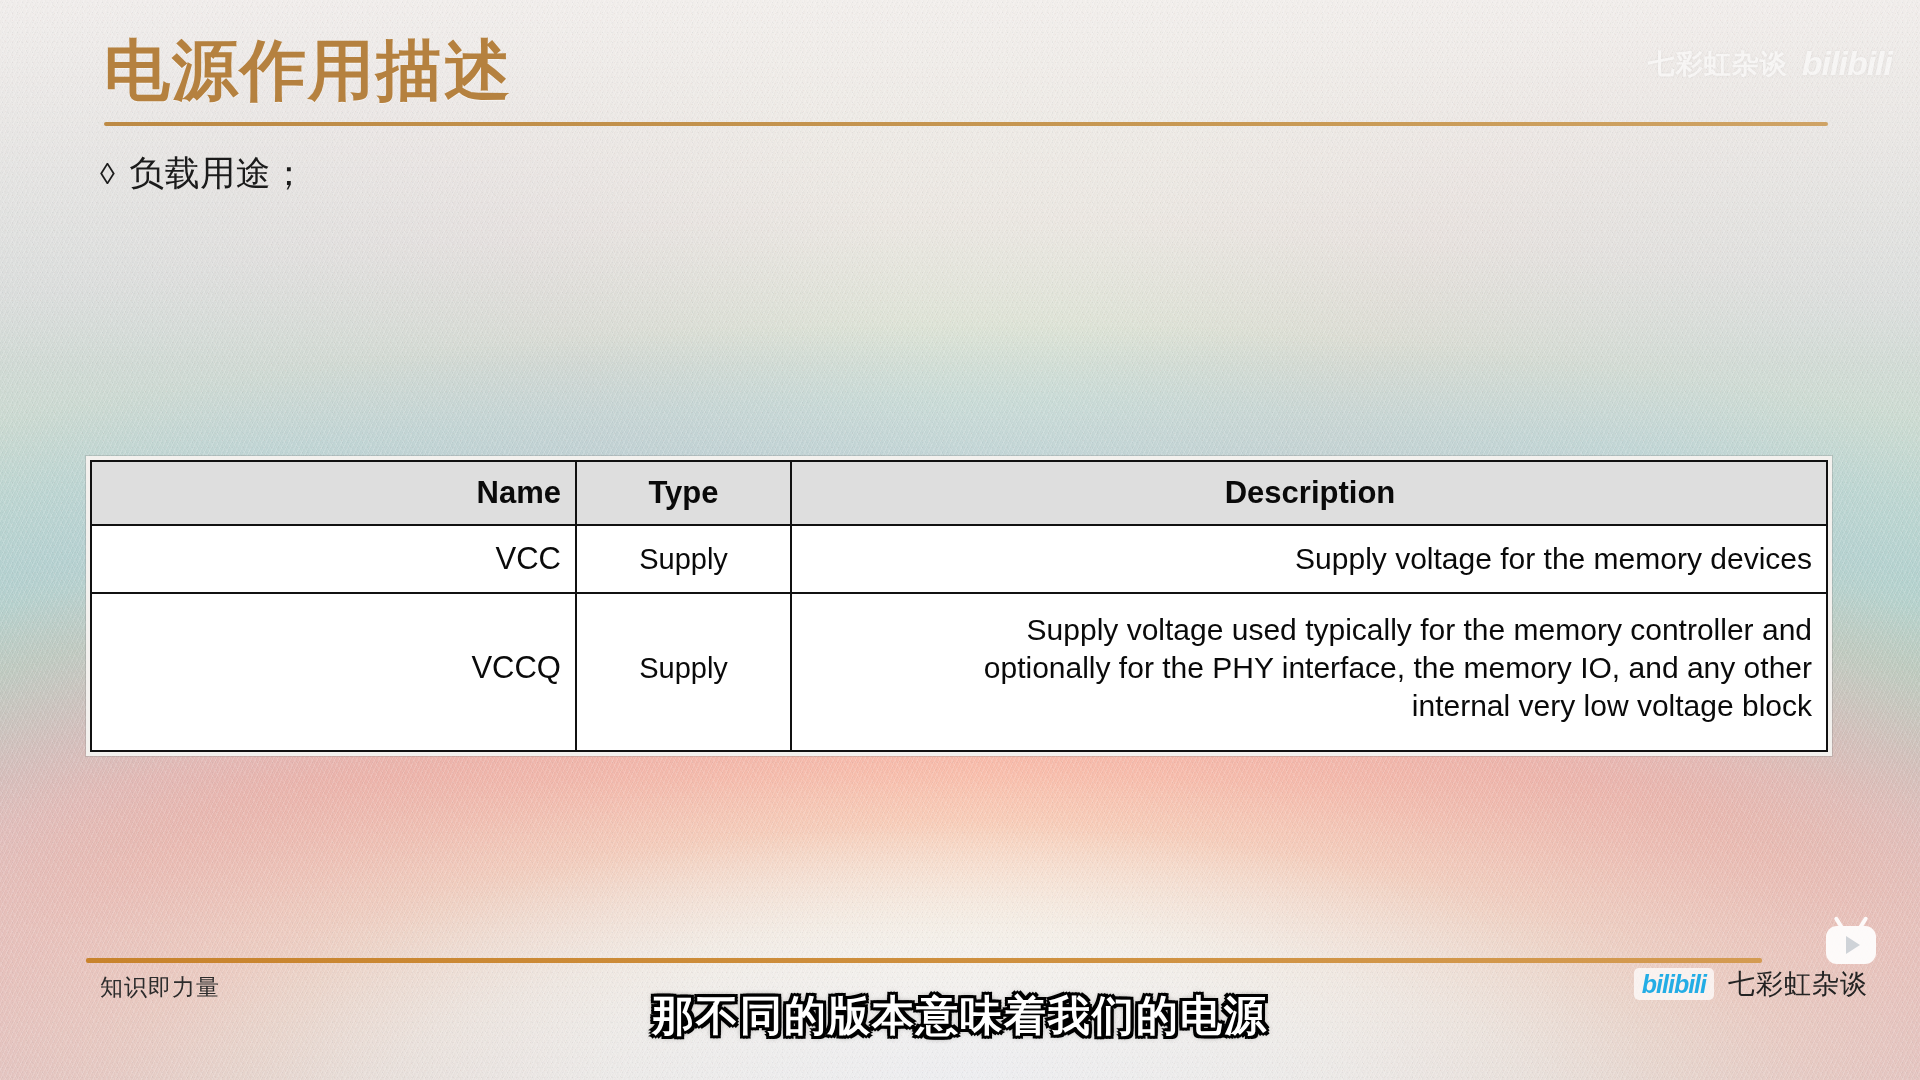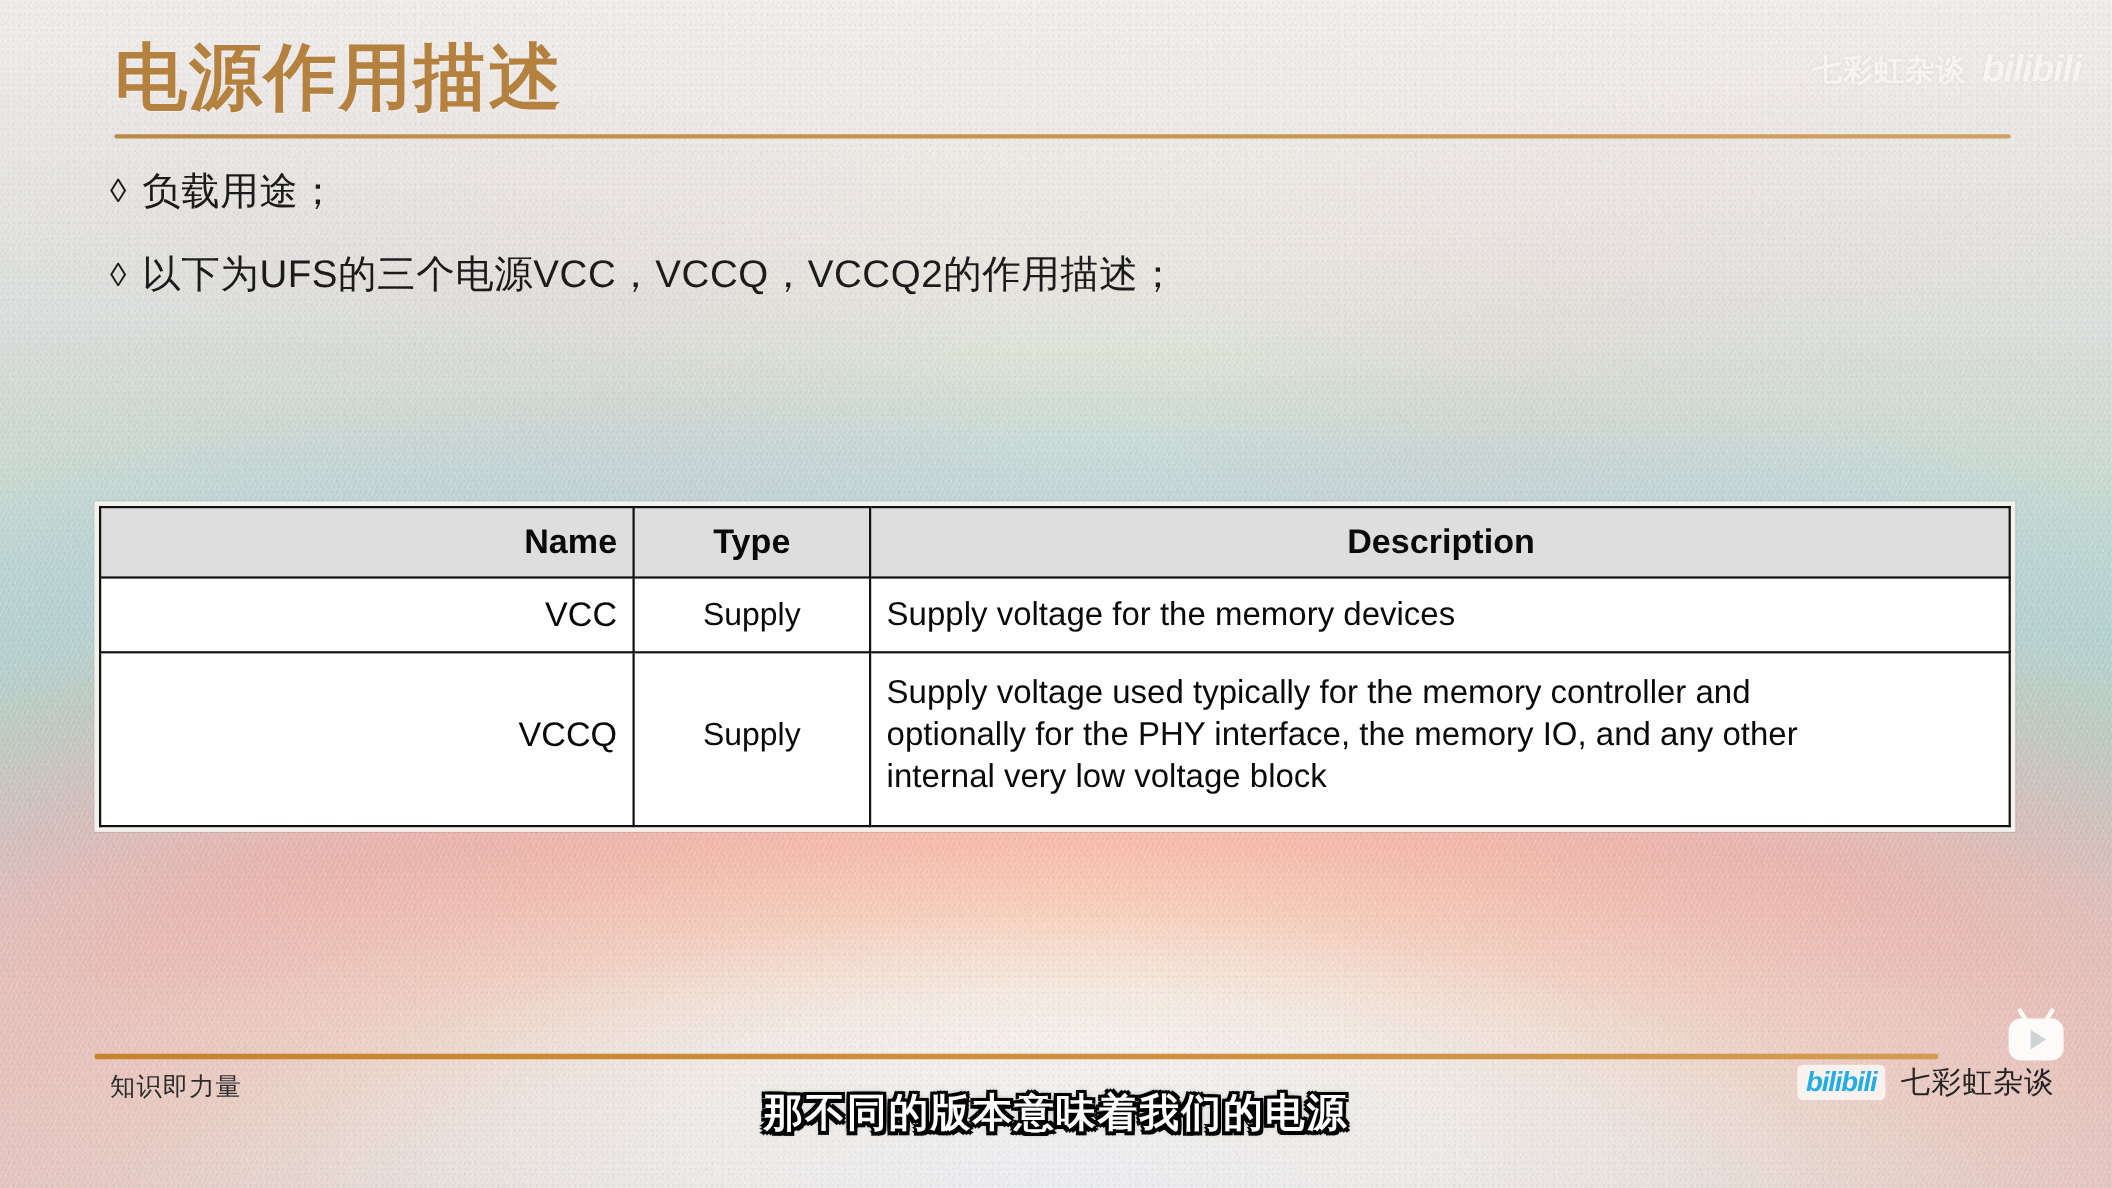--- a/index.html
+++ b/index.html
@@ -158,21 +158,21 @@
   th.c-name,td.c-name{width:455px;text-align:right;}
   th.c-type,td.c-type{width:185px;text-align:center;}
   th.c-desc,td.c-desc{text-align:left;}
   thead th.c-desc{text-align:center;padding-left:16px;}
   tbody td{font-size:30px;font-weight:400;line-height:1.26;}
   tbody td.c-name{font-size:31px;}
   tbody td.c-type{font-size:29px;}
   tbody tr.r1 td{height:66px;}
   tbody tr.r2 td{height:148px;padding-top:0;padding-bottom:8px;}
   tbody tr.r3 td{height:108px;padding-top:8px;padding-bottom:8px;}
-  td.c-desc .line{display:block;}
+  td.c-desc .line{display:block;text-align:right;}
 
   
   #wm-top{
     position:absolute;right:28px;top:44px;
     display:flex;align-items:center;gap:14px;
     opacity:.55;
   }
   #wm-top-text{
     font-size:27px;font-weight:700;color:#ffffff;letter-spacing:1px;
     text-shadow:0 0 3px rgba(160,160,160,.35);
@@ -207,21 +207,21 @@
     font-size:27px;color:#232323;letter-spacing:1px;font-weight:500;
   }
 
   
   #tv-icon{position:absolute;right:38px;top:912px;width:62px;height:56px;}
 
   
   #subtitle{
     position:absolute;left:0;right:0;top:988px;
     text-align:center;
-    font-size:36px;font-weight:700;color:#ffffff;
+    font-size:42px;font-weight:700;color:#ffffff;
     letter-spacing:2px;
     text-shadow:
       -3px -3px 0 #000, 3px -3px 0 #000, -3px 3px 0 #000, 3px 3px 0 #000,
       -3px 0 0 #000, 3px 0 0 #000, 0 -3px 0 #000, 0 3px 0 #000,
       0 0 6px rgba(0,0,0,.85);
   }
 </style>
 </head>
 <body>
 
@@ -240,23 +240,20 @@
 
 <div id="slide">
 
   <div id="title">电源作用描述</div>
   <div id="title-rule"></div>
 
   <div class="bullet" id="bullet1">
     <span class="mark">◊</span><span>负载用途；</span>
   </div>
 
-  <div class="bullet" id="bullet2">
-    <span class="mark">◊</span><span>以下为UFS的三个电源VCC，VCCQ，VCCQ2的作用描述；</span>
-  </div>
 
   <div id="table-wrap">
     <table>
       <thead>
         <tr>
           <th class="c-name">Name</th>
           <th class="c-type">Type</th>
           <th class="c-desc">Description</th>
         </tr>
       </thead>

